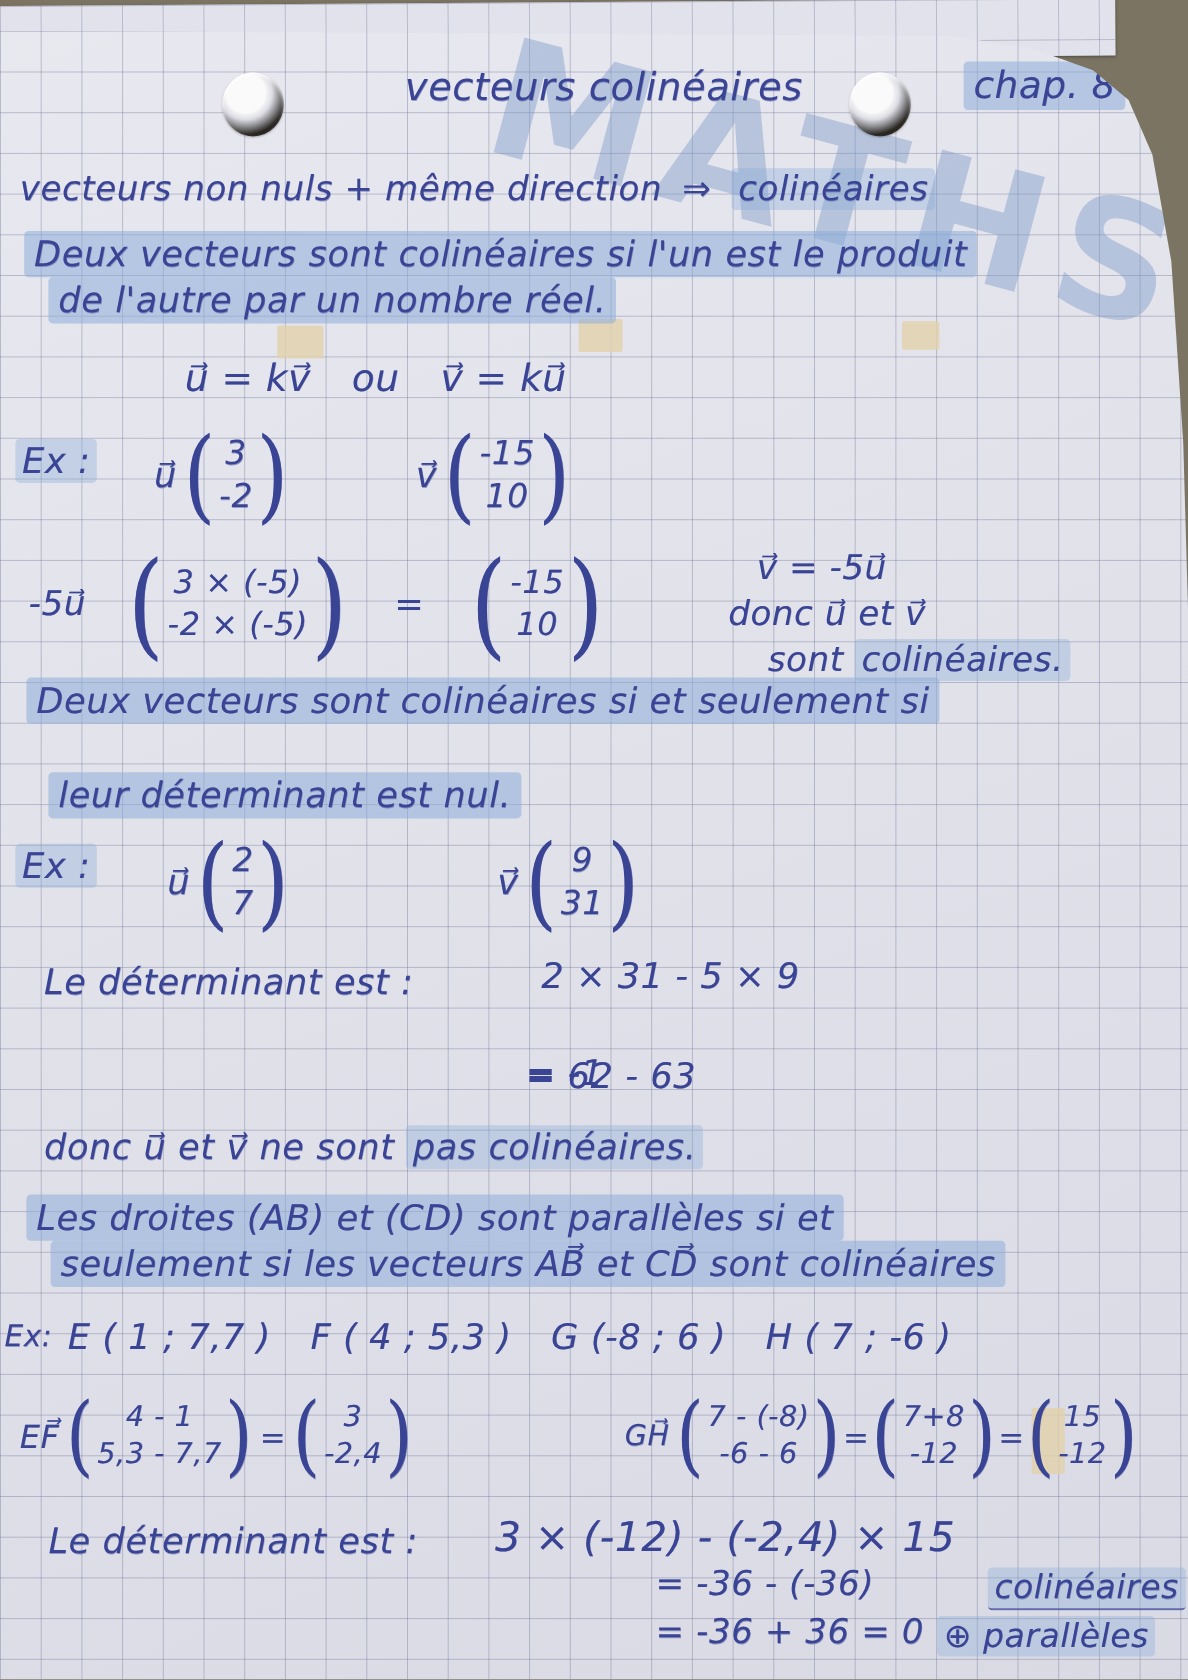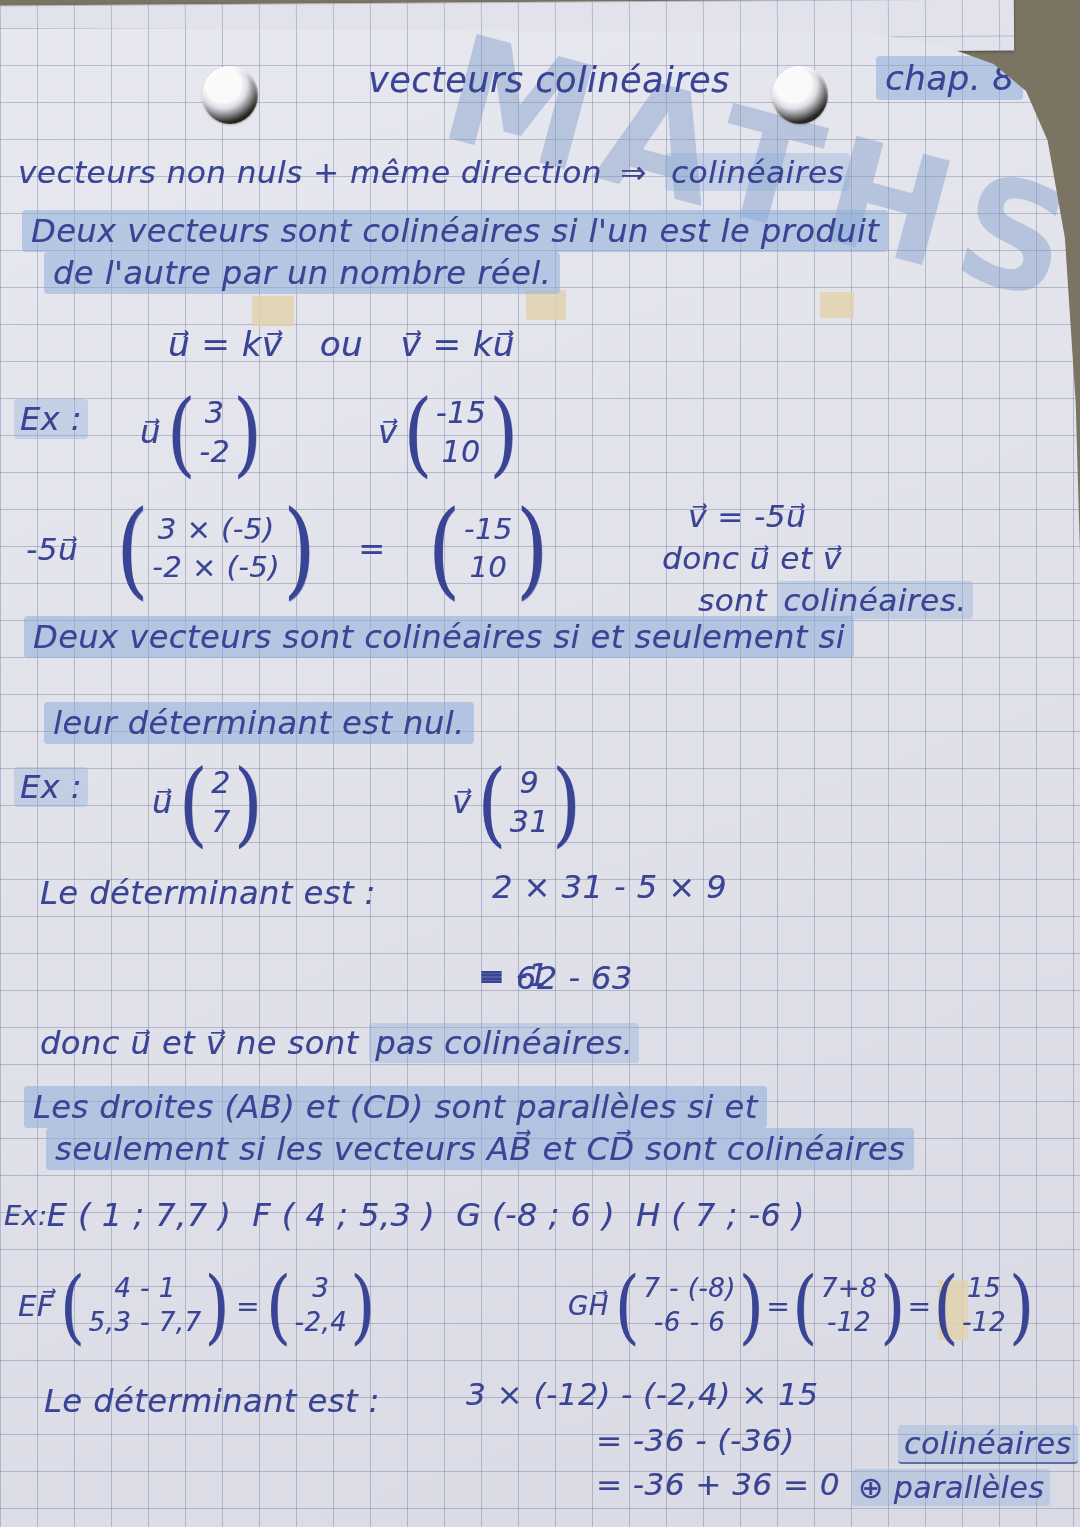--- a/index.html
+++ b/index.html
@@ -207,21 +207,21 @@
     <span class="hl-soft">pas colinéaires.</span>
   </div>
 
   <div class="hw z" style="left:24px; top:1060px; font-size:32px;">
     <span class="hl">Les droites (AB) et (CD) sont parallèles si et</span>
   </div>
   <div class="hw z" style="left:46px; top:1102px; font-size:32px;">
     <span class="hl">seulement si les vecteurs AB⃗ et CD⃗ sont colinéaires</span>
   </div>
 
-  <div class="row hw z" style="left:4px; top:1168px; font-size:32px; gap:21px;">
+  <div class="row hw z" style="left:4px; top:1168px; font-size:32px; gap:36px;">
     <span style="font-size:27px; margin-right:-22px;">Ex:</span>
     <span>E ( 1 ; 7,7 )</span>
     <span>F ( 4 ; 5,3 )</span>
     <span>G (-8 ; 6 )</span>
     <span>H ( 7 ; -6 )</span>
   </div>
 
   <div class="row hw z" style="left:18px; top:1232px;">
     <span class="vecname" style="font-size:29px;">EF⃗</span>
     <span class="mat m-sm">
@@ -267,21 +267,21 @@
       <span class="p">(</span>
       <span class="col">
         <span>15</span>
         <span>-12</span>
       </span>
       <span class="p">)</span>
     </span>
   </div>
 
   <div class="hw z" style="left:44px; top:1354px; font-size:32px;">Le déterminant est :</div>
-  <div class="hw z" style="left:466px; top:1348px; font-size:31px;">3 × (-12) - (-2,4) × 15</div>
+  <div class="hw z" style="left:450px; top:1348px; font-size:37px;">3 × (-12) - (-2,4) × 15</div>
   <div class="hw z" style="left:596px; top:1394px; font-size:31px;">=  -36 - (-36)</div>
   <div class="hw z" style="left:596px; top:1438px; font-size:31px;">=  -36 + 36 = 0</div>
 
   <div class="hw z" style="left:898px; top:1398px; font-size:30px;">
     <span class="hl-soft underline">colinéaires</span>
   </div>
   <div class="hw z" style="left:852px; top:1442px; font-size:30px;">
     <span class="hl-soft">⊕ parallèles</span>
   </div>
 

